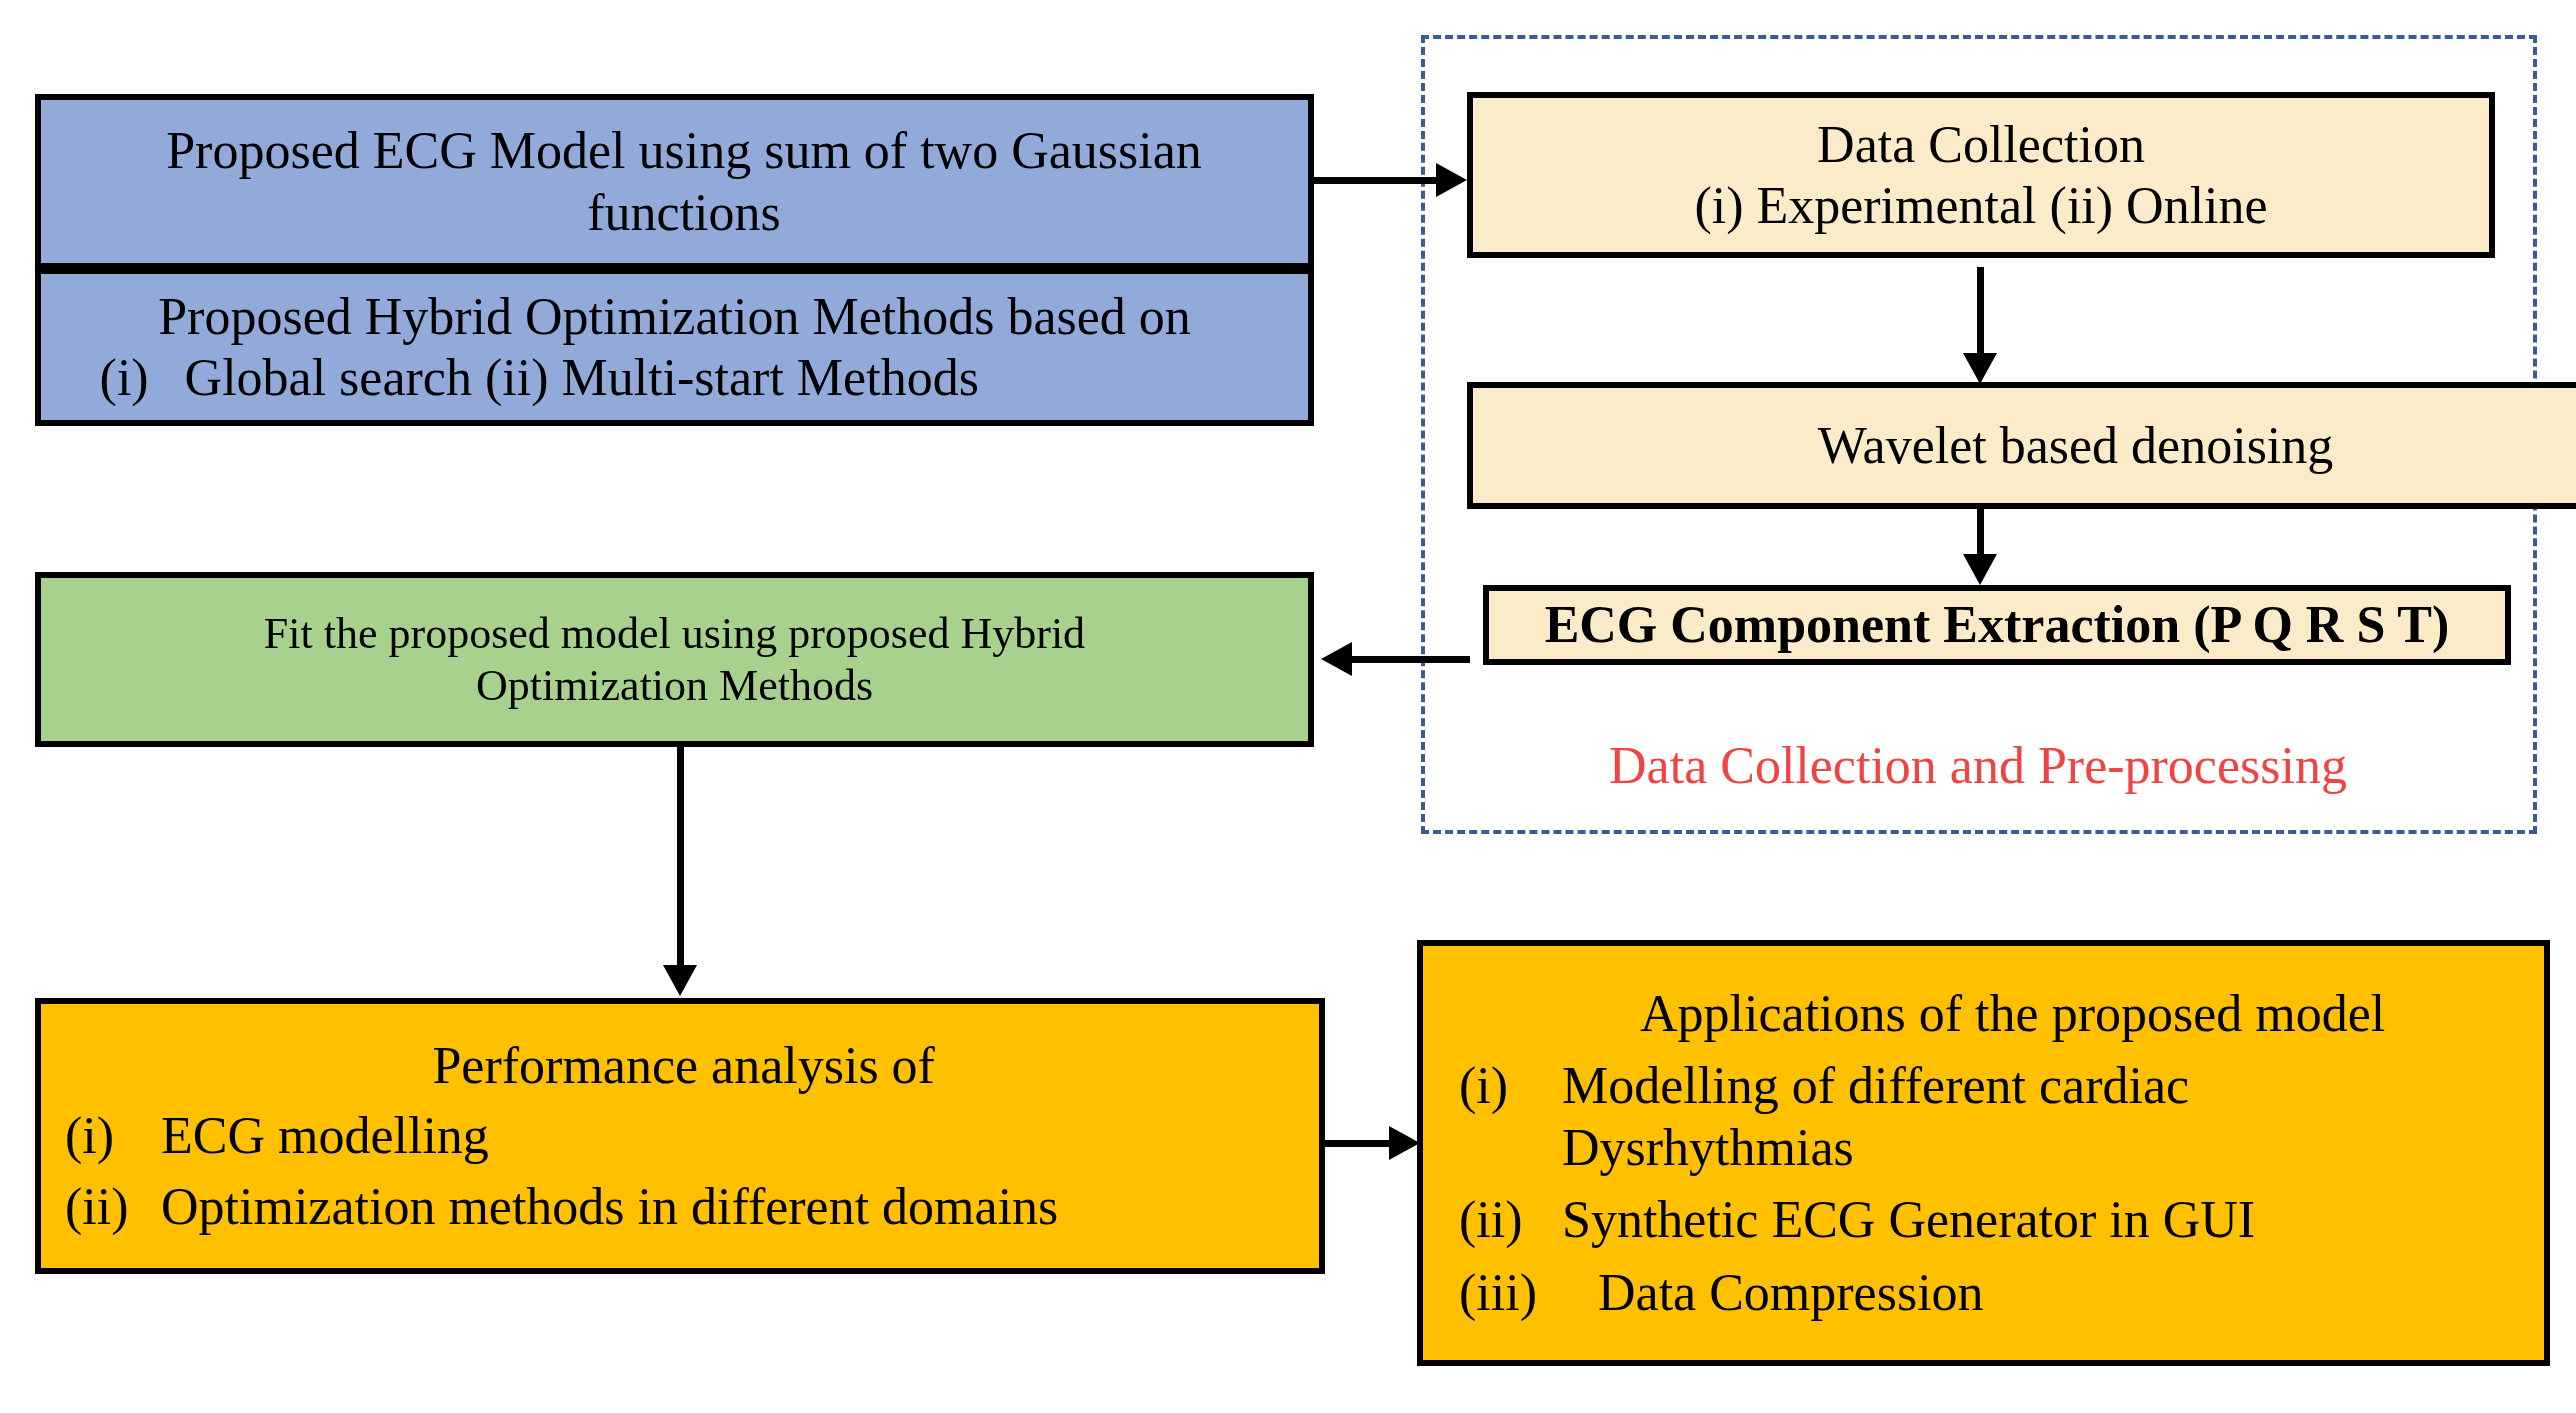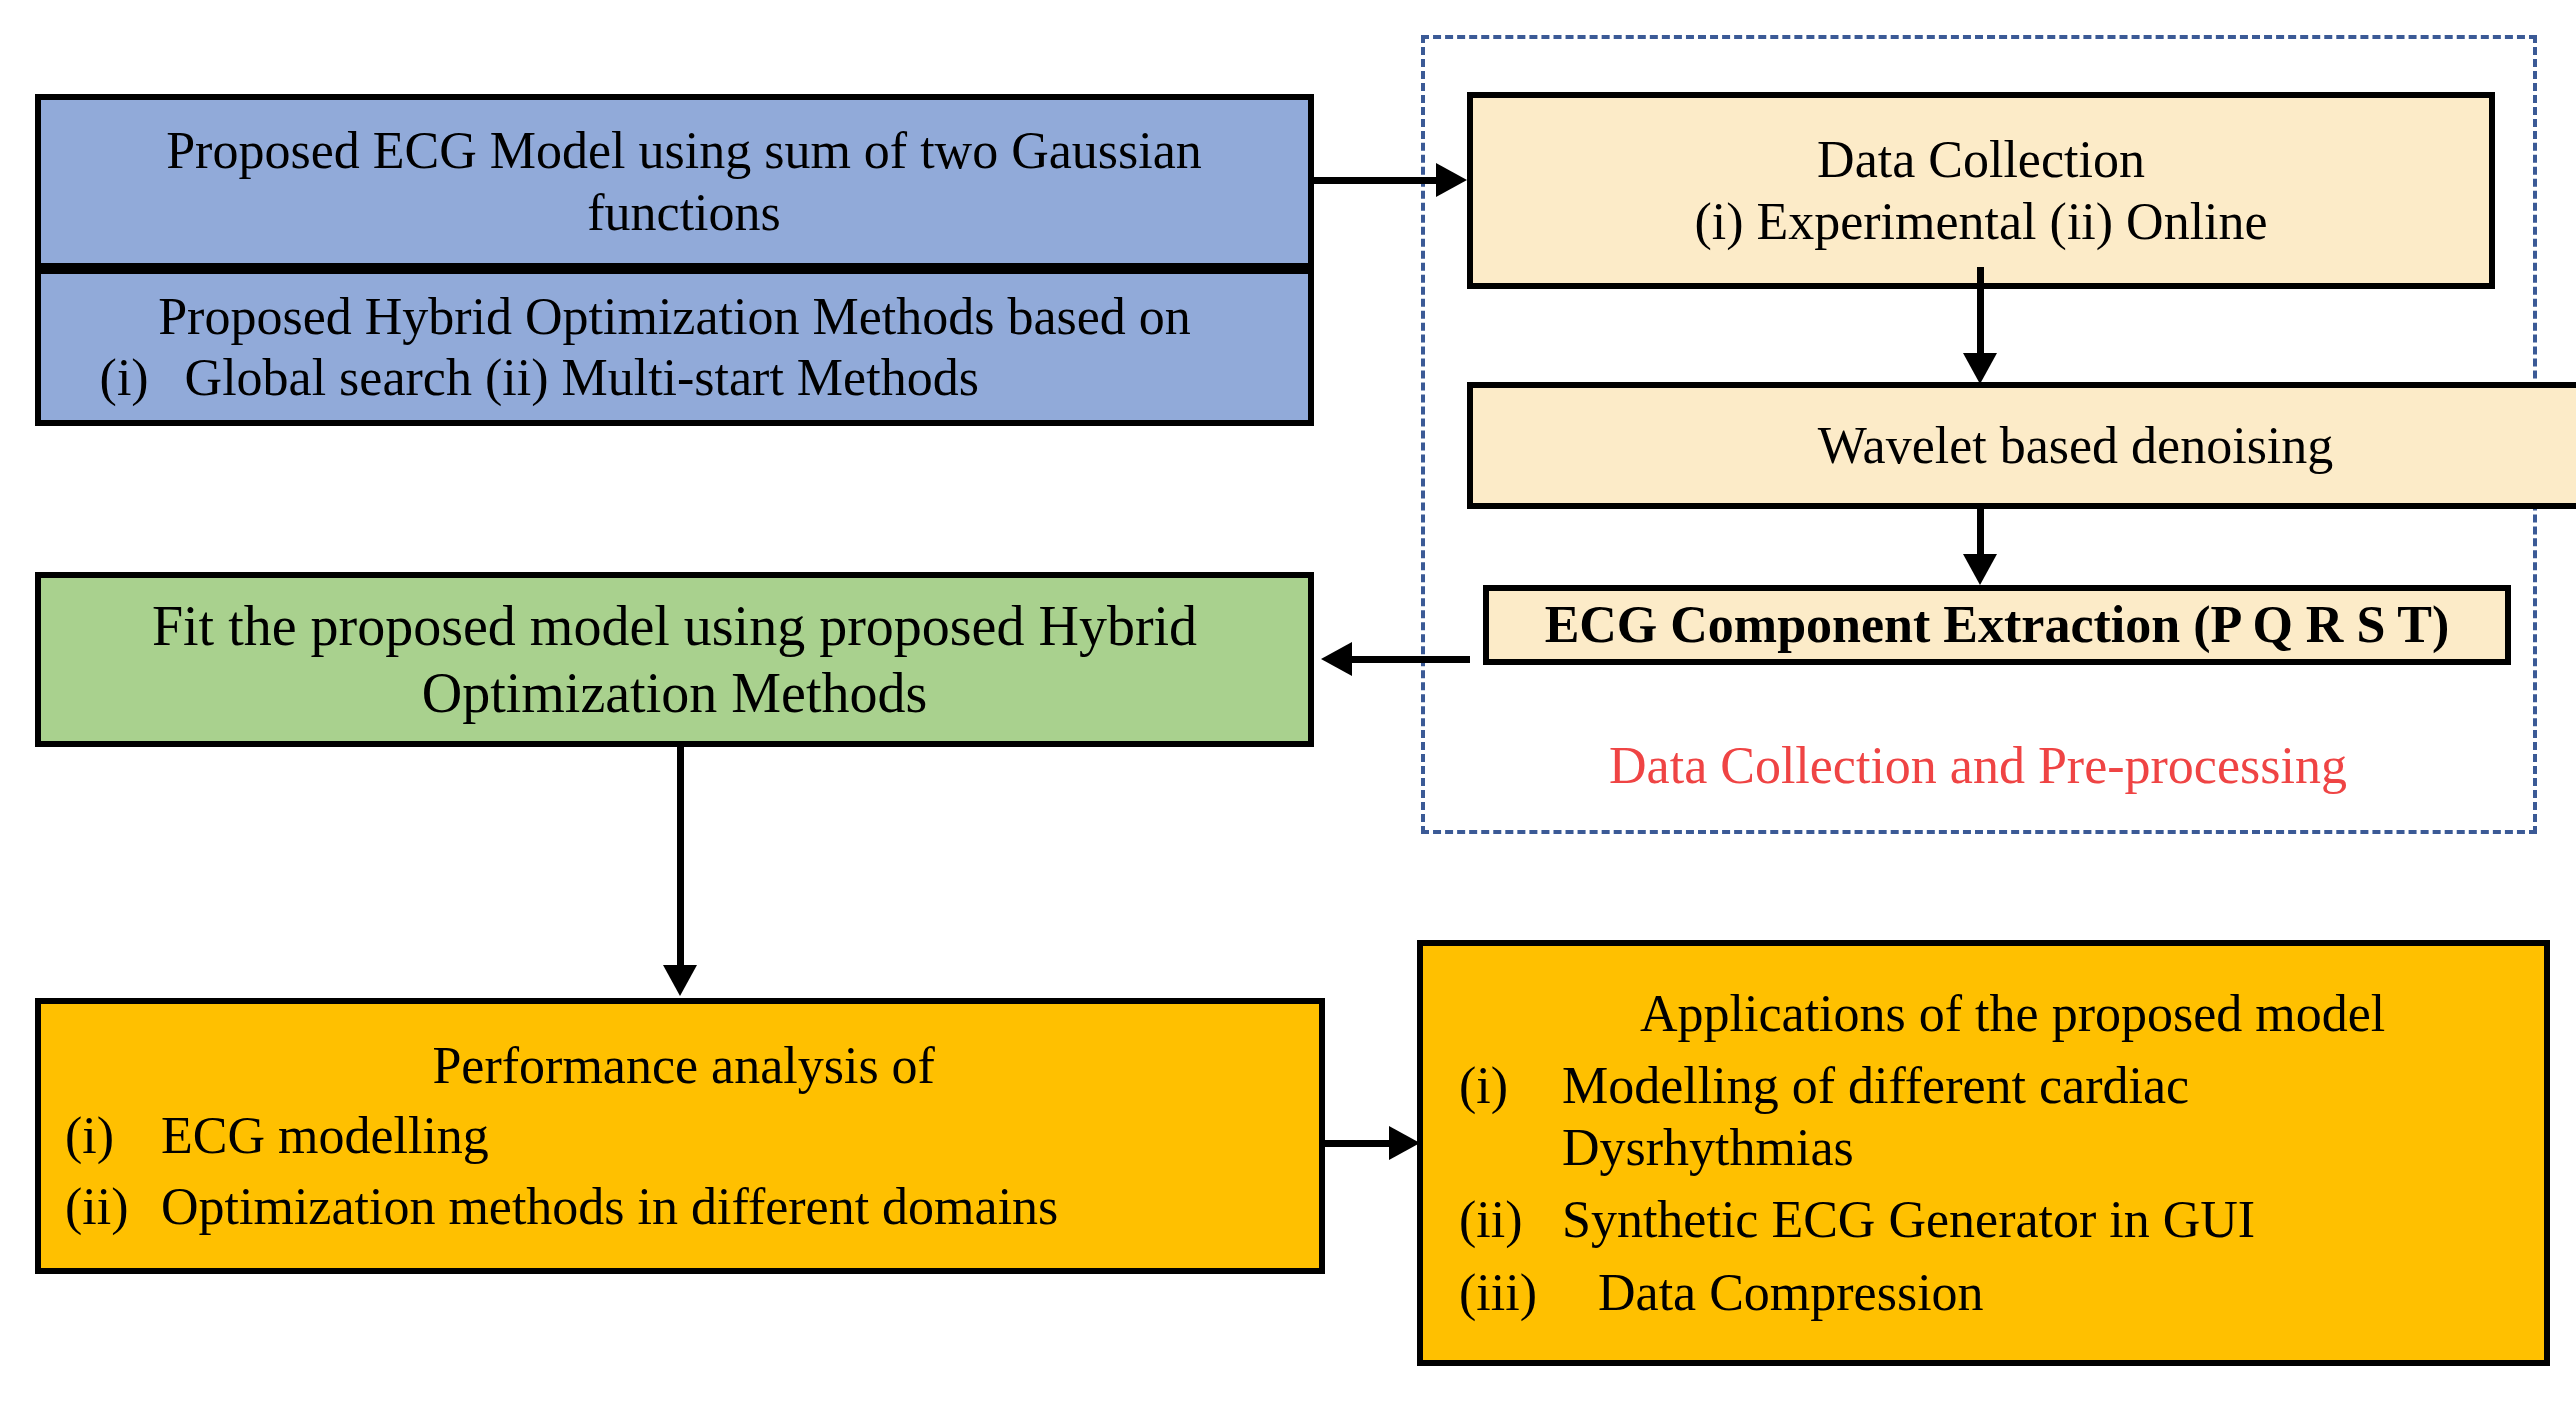--- a/index.html
+++ b/index.html
@@ -97,38 +97,38 @@
   </div>
 
   <div class="box" style="left:35px; top:268px; width:1279px; height:158px; background:#91AAD9; font-size:52px; padding-left:16.6px; padding-right:16.6px;">
     <span class="line center">Proposed Hybrid Optimization Methods based on</span>
     <span class="listline" style="padding-left:42px;">
       <span class="marker" style="width:85px;">(i)</span>
       <span>Global search (ii) Multi-start Methods</span>
     </span>
   </div>
 
-  <div class="box" style="left:35px; top:572px; width:1279px; height:175px; background:#A9D18E; font-size:56px;">
+  <div class="box" style="left:35px; top:572px; width:1279px; height:175px; background:#A9D18E; font-size:44px;">
     <span class="line center">Fit the proposed model using proposed Hybrid</span>
     <span class="line center">Optimization Methods</span>
   </div>
 
   <div class="box" style="left:35px; top:998px; width:1290px; height:276px; background:#FFC000; font-size:52px; padding-left:24px; padding-right:16.6px;">
     <span class="line center">Performance analysis of</span>
     <span class="listline" style="margin-top:9.2px;">
       <span class="marker" style="width:96px;">(i)</span>
       <span>ECG modelling</span>
     </span>
     <span class="listline" style="margin-top:9.2px;">
       <span class="marker" style="width:96px;">(ii)</span>
       <span>Optimization methods in different domains</span>
     </span>
   </div>
 
-  <div class="box" style="left:1467px; top:92px; width:1028px; height:197px; background:#FCEBC8; font-size:52px;">
+  <div class="box" style="left:1467px; top:92px; width:1028px; height:166px; background:#FCEBC8; font-size:52px;">
     <span class="line center">Data Collection</span>
     <span class="line center">(i) Experimental (ii) Online</span>
   </div>
 
   <div class="box" style="left:1467px; top:382px; width:1217px; height:127px; background:#FCEBC8; font-size:52px;">
     <span class="line center">Wavelet based denoising</span>
   </div>
 
   <div class="box" style="left:1483px; top:585px; width:1028px; height:80px; background:#FCEBC8; font-size:52px;font-weight:bold;">
     <span class="line center">ECG Component Extraction (P Q R S T)</span>

